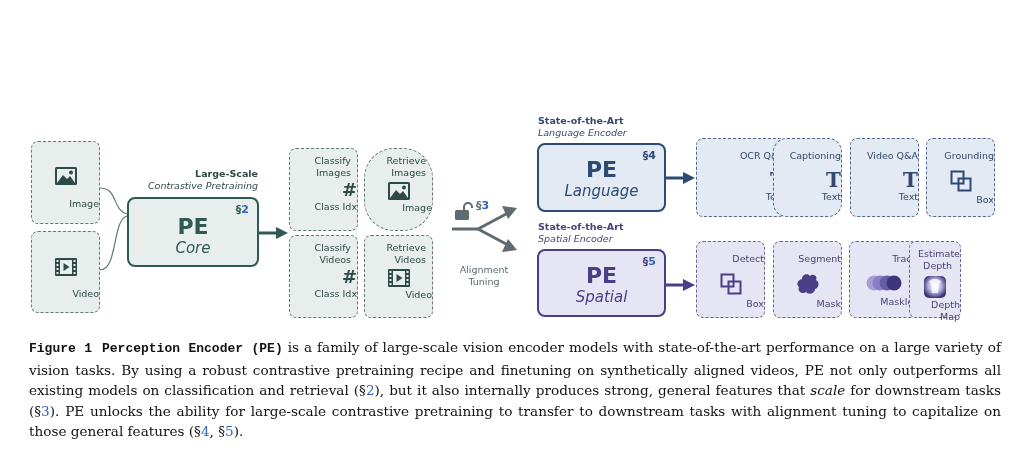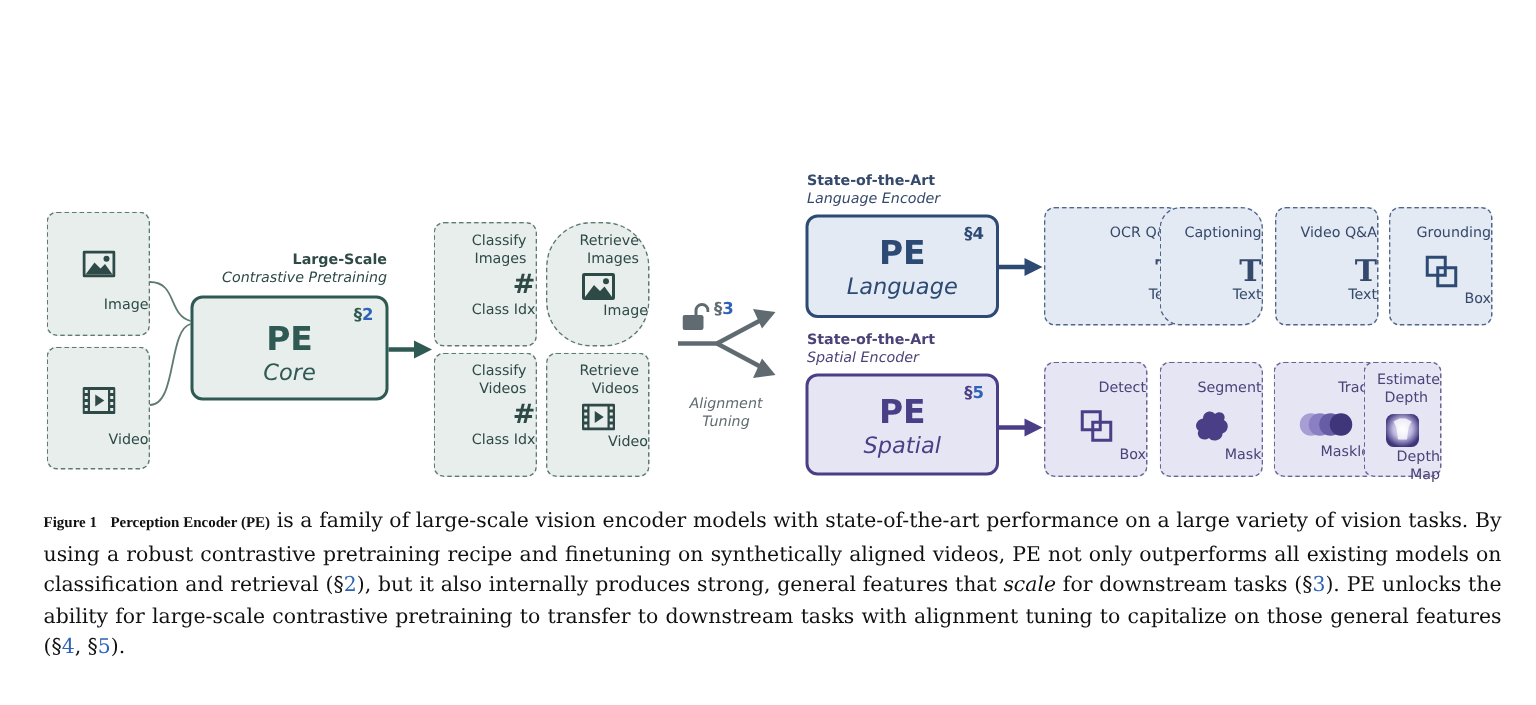--- a/index.html
+++ b/index.html
@@ -13,21 +13,21 @@
   .g-text { color: #2e4a46; }
   .b-text { color: #34496b; }
   .p-text { color: #4a4278; }
   .main-box { position: absolute; box-sizing: border-box; border-radius: 8px; border: 2.5px solid; text-align: center; }
   .pe-title { font-size: 22px; font-weight: bold; line-height: 24px; }
   .pe-sub { font-size: 15px; font-style: italic; line-height: 18px; }
   .sec { position: absolute; right: 8px; top: 4px; font-size: 11px; font-weight: bold; }
   .head-b { font-size: 9.5px; font-weight: bold; line-height: 12px; }
   .head-i { font-size: 9.5px; font-style: italic; line-height: 12px; }
   .caption { position: absolute; left: 29px; top: 337px; width: 972px; font-family: "DejaVu Serif", serif; font-size: 13.6px; line-height: 20.5px; color: #111; text-align: justify; }
-  .caption .fig { font-family: Liberation Serif, serif; font-weight: bold; font-size: 10px; }
+  .caption .fig { font-family: Liberation Mono, monospace; font-weight: bold; font-size: 13px; }
   .caption .ref { color: #2f63b8; }
   .serif-t { font-family: "DejaVu Serif", serif; font-weight: bold; font-size: 20px; line-height: 22px; }
   .hash { font-weight: bold; font-size: 18px; line-height: 22px; }
 </style>
 </head>
 <body>
 
 <svg class="abs" style="left:0;top:0;" width="1024" height="330">
   <path d="M100,188 C118,188 112,210 127,214" fill="none" stroke="#5f7a74" stroke-width="1.2"></path>
   <path d="M100,270 C118,270 112,220 127,216" fill="none" stroke="#5f7a74" stroke-width="1.2"></path>
@@ -125,21 +125,21 @@
     <polygon points="8.5,5 14.5,9 8.5,13" fill="#2e4a46"></polygon>
   </svg>
   <div class="lbl g-text">Video</div>
 </div>
 
 <svg class="abs" style="left:455px;top:202px;" width="18" height="18" viewBox="0 0 18 18">
   <path d="M9,8 V5 a4,4 0 0 1 8,0 V6" fill="none" stroke="#5f6b70" stroke-width="2"></path>
   <rect x="0" y="8" width="14" height="10" rx="1.5" fill="#5f6b70"></rect>
 </svg>
 <div class="abs" style="left:476px;top:199px;font-size:11px;font-weight:bold;color:#5f6b70;"><span>§</span><span style="color:#2f63b8;">3</span></div>
-<div class="abs" style="left:450px;top:264px;width:68px;text-align:center;font-size:9.5px;font-style:italic;line-height:12px;color:#5f6b70;">
+<div class="abs" style="left:450px;top:264px;width:68px;text-align:center;font-size:9.5px;line-height:12px;color:#5f6b70;">
   <div>Alignment</div>
   <div>Tuning</div>
 </div>
 
 <div class="abs b-text" style="left:538px;top:115px;">
   <div class="head-b">State-of-the-Art</div>
   <div class="head-i">Language Encoder</div>
 </div>
 <div class="main-box" style="left:537px;top:143px;width:129px;height:69px;border-color:#2c4a73;background:#e4eaf3;color:#2c4a73;">
   <span class="sec"><span>§</span><span>4</span></span>

